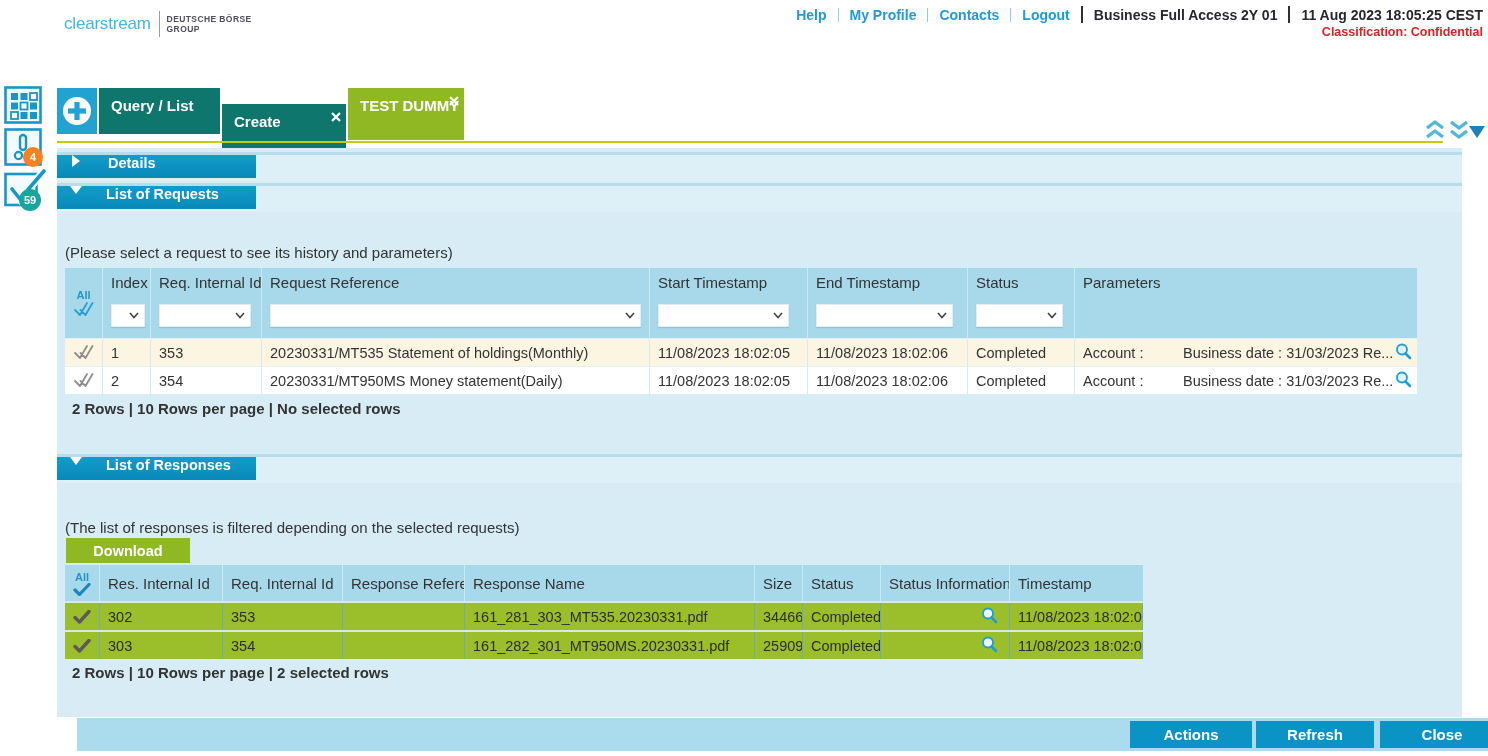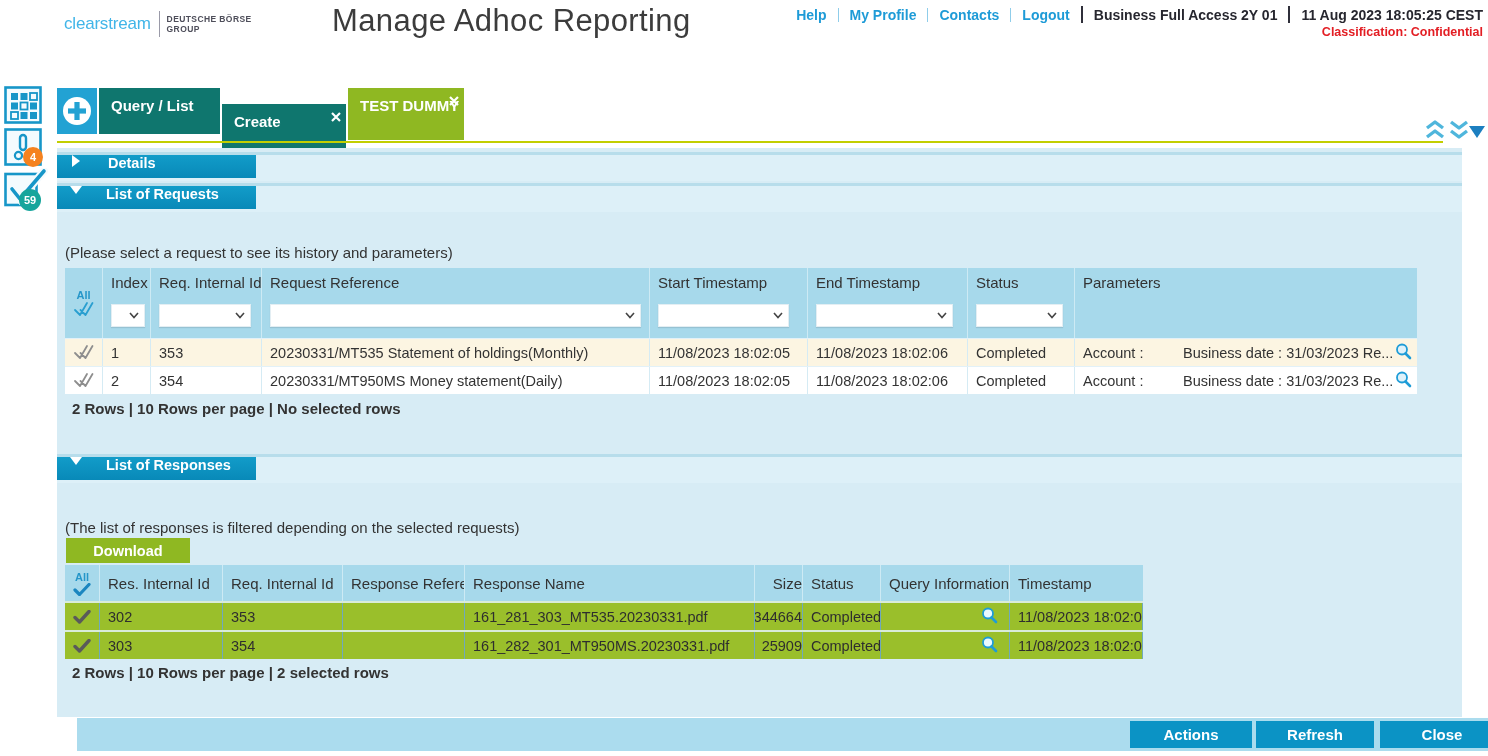--- a/index.html
+++ b/index.html
@@ -69,21 +69,21 @@
   .pname { width:100px; flex:none; }
   .pval { flex:1; overflow:hidden; white-space:nowrap; }
   .mag { flex:none; margin-right:5px; cursor:pointer; }
 
   
   .resp-tbl { top:417px; width:1078px; }
   .resp-tbl .thead { height:36px; }
   .resp-tbl .th { display:flex; align-items:center; padding-top:0; }
   .resp-tbl .tr { height:29px; background:#9abf2b; border-top:2px solid #d9ecd9; }
   .resp-tbl .td { border-right:1px solid #6fa9bd; color:#2e2e2e; }
-  .r1{width:35px;} .r2{width:123px;} .r3{width:120px;} .r4{width:122px;} .r5{width:290px;} .r6{width:48px;justify-content:flex-end;} .r7{width:78px;} .r8{width:129px;} .r9{width:133px;}
+  .r1{width:35px;} .r2{width:123px;} .r3{width:120px;} .r4{width:122px;} .r5{width:290px;} .r6{width:48px;} .r7{width:78px;} .r8{width:129px;} .r9{width:133px;}
   .resp-tbl .r8.td { justify-content:flex-end; padding-right:6px; }
 
   .dl-btn { position:absolute; left:9px; top:390px; width:124px; height:25px; background:#8fb822; color:#fff; font-weight:700; font-size:14.5px; display:flex; align-items:center; justify-content:center; cursor:pointer; }
 
   
   .fbar { position:absolute; left:57px; top:718px; width:1431px; height:33px; background:#abdcee;margin-left:20px; }
   .fbtn { position:absolute; top:3px; height:27px; background:#0b93c5; color:#fff; font-weight:700; font-size:15px; display:flex; align-items:center; justify-content:center; cursor:pointer; }
 </style>
 </head>
 <body>
@@ -92,21 +92,20 @@
 
   <div class="hdr">
     <div class="logo">
       <span class="brand">clearstream</span>
       <span class="logo-div"></span>
       <span class="group">
         <span>DEUTSCHE BÖRSE</span><br>
         <span>GROUP</span>
       </span>
     </div>
-    <div class="title">Manage Adhoc Reporting</div>
     <div class="top-right">
       <span class="hlink">Help</span>
       <span class="sep"></span>
       <span class="hlink">My Profile</span>
       <span class="sep"></span>
       <span class="hlink">Contacts</span>
       <span class="sep"></span>
       <span class="hlink">Logout</span>
       <span class="sep-dark"></span>
       <span class="uinfo">Business Full Access 2Y 01</span>
@@ -350,21 +349,21 @@
         <div class="th r5">
             <span class="th-lbl">Response Name</span>
           </div>
         <div class="th r6">
             <span class="th-lbl">Size</span>
           </div>
         <div class="th r7">
             <span class="th-lbl">Status</span>
           </div>
         <div class="th r8">
-            <span class="th-lbl">Query Information</span>
+            <span class="th-lbl">Status Information</span>
           </div>
         <div class="th r9">
             <span class="th-lbl">Timestamp</span>
           </div>
       </div>
 
       <div class="tr">
         <div class="td r1 ck">
           <svg width="18" height="14" viewBox="0 0 18 14">
               <path d="M2 7.5 L6.5 12 L16 1.5" fill="none" stroke="#5a5a5a" stroke-width="3.4" stroke-linecap="round" stroke-linejoin="round"></path>

